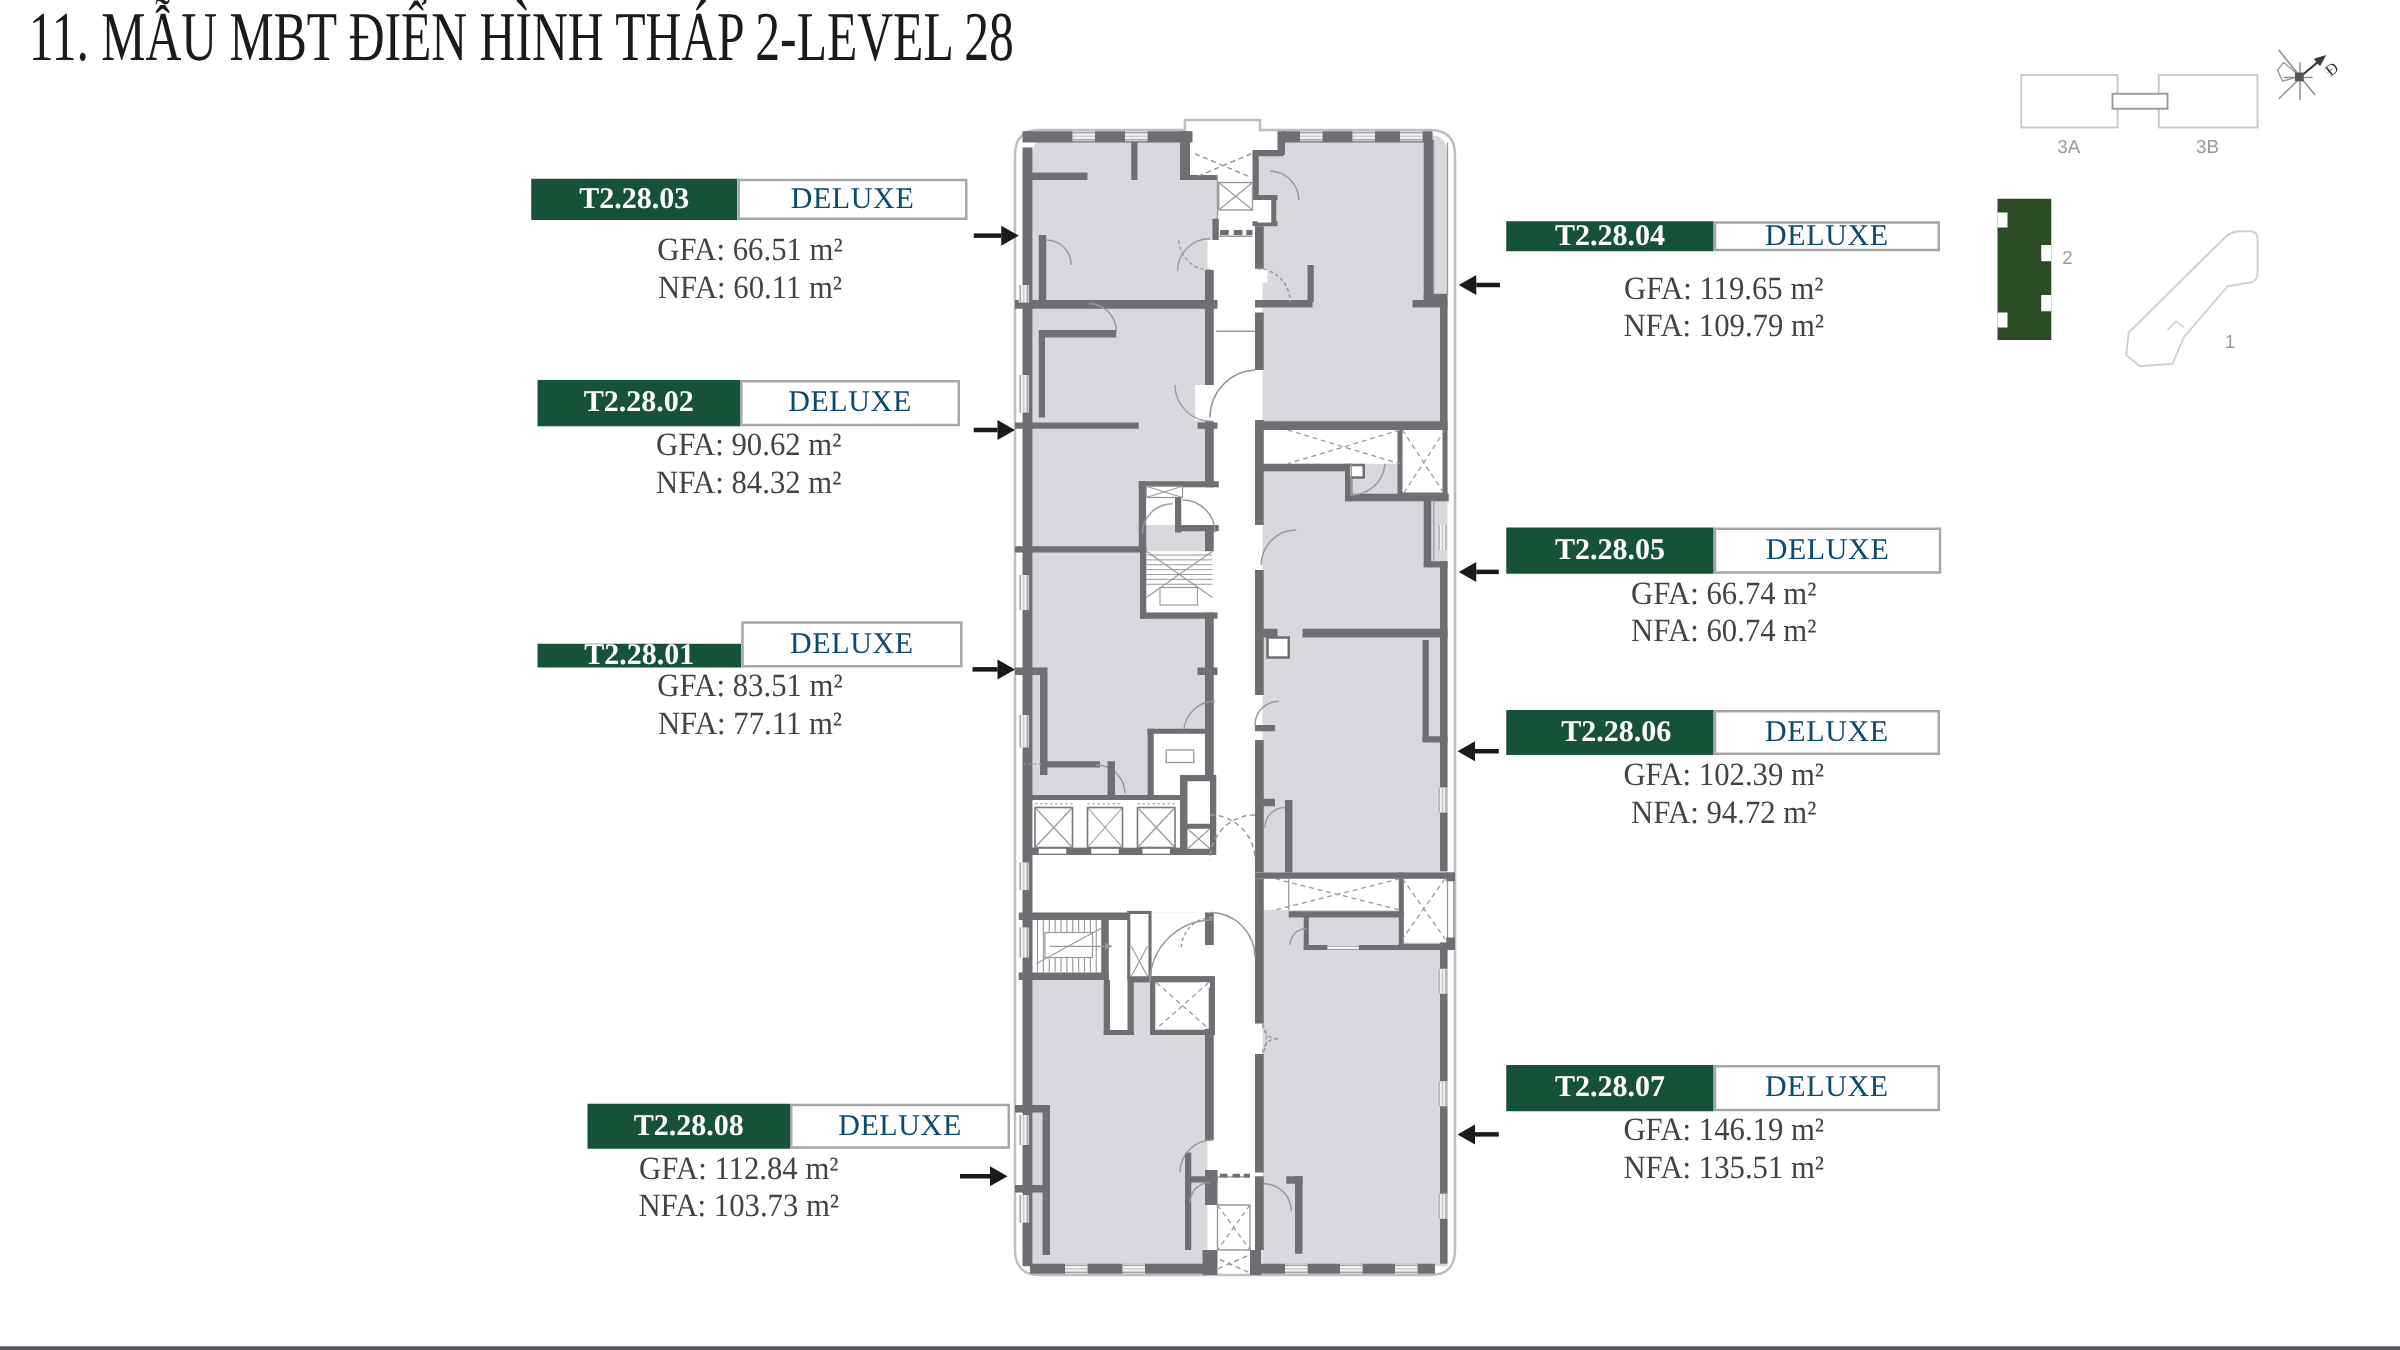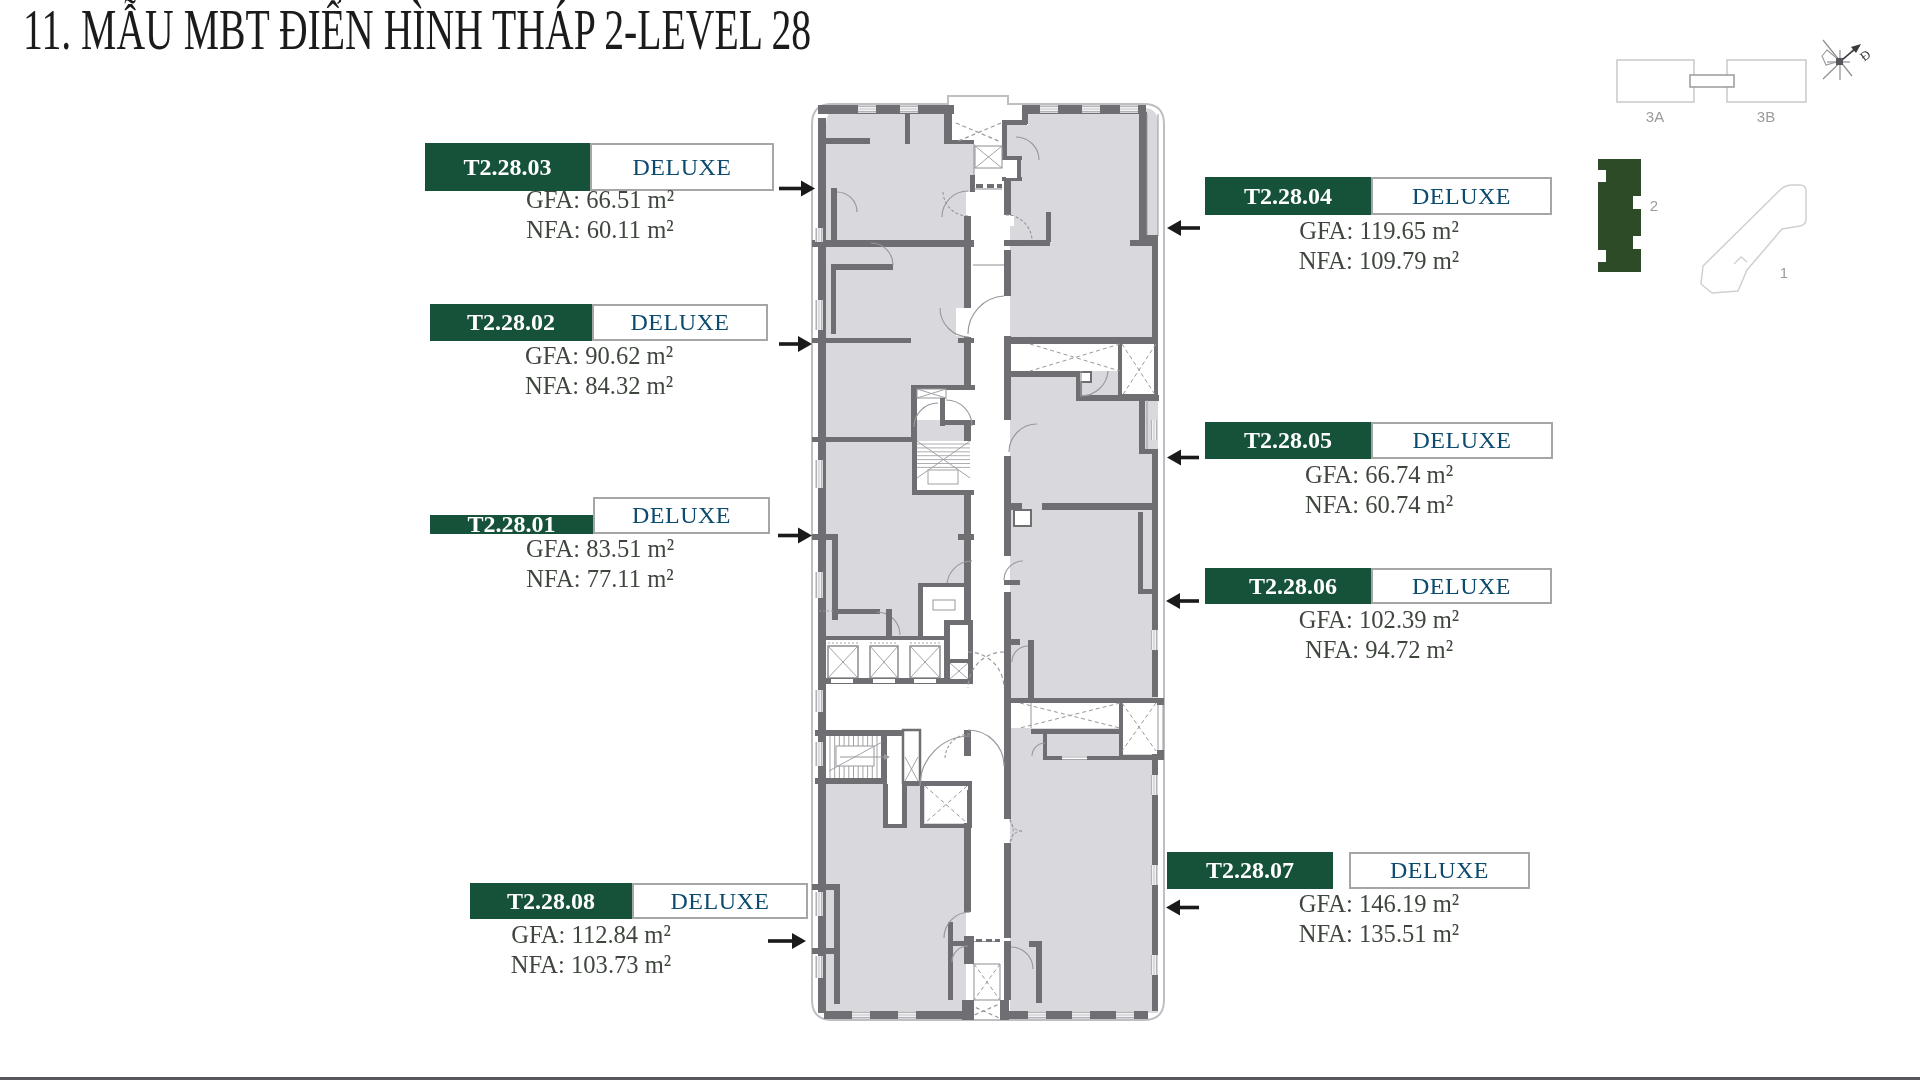--- a/index.html
+++ b/index.html
@@ -394,51 +394,51 @@
 <line x1="1827" y1="62" x2="1850" y2="62" stroke="#8f8f93" stroke-width="1.2"></line>
 <path d="M1827 50 L1840 61 L1826 65 L1822 56 Z" stroke="#9a9a9e" stroke-width="1.1" fill="none"></path>
 <rect x="1836" y="58" width="7" height="7" fill="#55555a"></rect>
 <line x1="1843" y1="59" x2="1859" y2="46" stroke="#3a3a3e" stroke-width="1.6"></line>
 <polygon points="1861,44 1851,47 1856,53" fill="#3a3a3e"></polygon>
 <text x="1860" y="59" font-family="Liberation Serif" font-size="13" fill="#3a3a3e" transform="rotate(-38 1866 54)">Đ</text>
 <rect x="0" y="1077" width="1920" height="3" fill="#58585c"></rect>
 </svg>
 <div class="title">11. MẪU MBT ĐIỂN HÌNH THÁP 2-LEVEL 28</div>
 
-<div class="row" style="left:425px;top:143px;height:48px;">
+<div class="row" style="left:425px;top:143px;height:33px;">
   <div class="g" style="width:165px;">T2.28.03</div>
   <div class="w" style="width:184px;">DELUXE</div>
 </div>
 <div class="fig" style="left:399.5px;top:185.4px;">GFA: 66.51 m²<br>NFA: 60.11 m²</div>
 <div class="row" style="left:430px;top:304px;height:37px;">
   <div class="g" style="width:162px;">T2.28.02</div>
   <div class="w" style="width:176px;">DELUXE</div>
 </div>
 <div class="fig" style="left:399.0px;top:341.4px;">GFA: 90.62 m²<br>NFA: 84.32 m²</div>
 <div class="row" style="left:430px;top:497px;height:37px;">
   <div class="g" style="width:163px;margin-top:18px;">T2.28.01</div>
   <div class="w" style="width:177px;">DELUXE</div>
 </div>
 <div class="fig" style="left:400.0px;top:534.4px;">GFA: 83.51 m²<br>NFA: 77.11 m²</div>
 <div class="row" style="left:422px;top:883px;height:36px;padding-left:48px;">
   <div class="g" style="width:162px;">T2.28.08</div>
   <div class="w" style="width:176px;">DELUXE</div>
 </div>
 <div class="fig" style="left:391.0px;top:920.4px;">GFA: 112.84 m²<br>NFA: 103.73 m²</div>
-<div class="row" style="left:1205px;top:177px;height:38px;">
+<div class="row" style="left:1205px;top:177px;height:24px;">
   <div class="g" style="width:166px;">T2.28.04</div>
   <div class="w" style="width:181px;">DELUXE</div>
 </div>
 <div class="fig" style="left:1178.5px;top:216.4px;">GFA: 119.65 m²<br>NFA: 109.79 m²</div>
 <div class="row" style="left:1205px;top:422px;height:37px;justify-content:flex-end;">
   <div class="g" style="width:166px;">T2.28.05</div>
   <div class="w" style="width:182px;">DELUXE</div>
 </div>
 <div class="fig" style="left:1179.0px;top:460.4px;">GFA: 66.74 m²<br>NFA: 60.74 m²</div>
 <div class="row" style="left:1205px;top:568px;height:36px;">
   <div class="g" style="width:166px;padding-left:10px;">T2.28.06</div>
   <div class="w" style="width:181px;">DELUXE</div>
 </div>
 <div class="fig" style="left:1178.5px;top:605.4px;">GFA: 102.39 m²<br>NFA: 94.72 m²</div>
-<div class="row" style="left:1167px;top:852px;height:37px;gap:16px;">
+<div class="row" style="left:1205px;top:852px;height:37px;">
   <div class="g" style="width:166px;">T2.28.07</div>
   <div class="w" style="width:181px;">DELUXE</div>
 </div>
 <div class="fig" style="left:1178.5px;top:889.4px;">GFA: 146.19 m²<br>NFA: 135.51 m²</div>
 </body></html>

